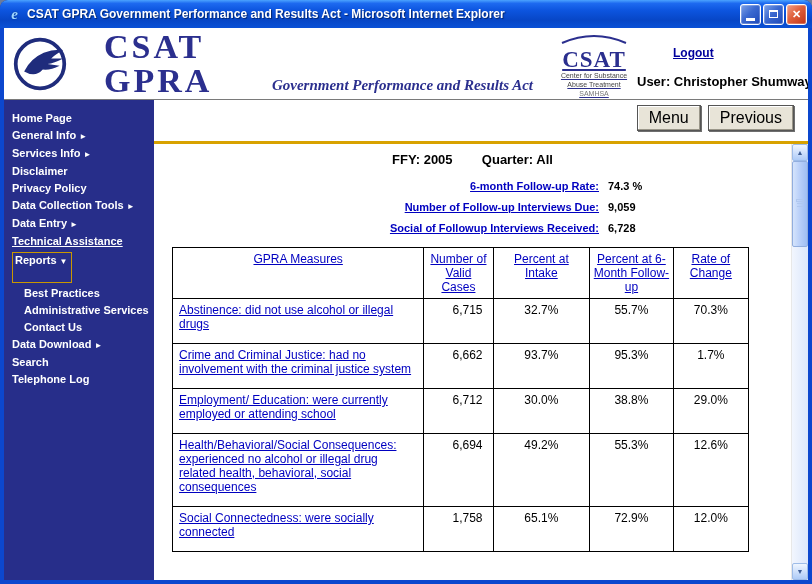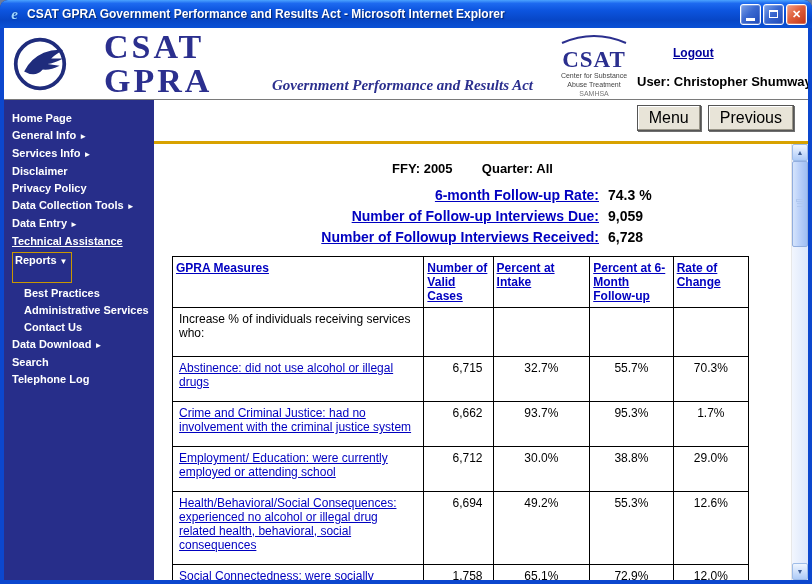--- a/index.html
+++ b/index.html
@@ -52,21 +52,21 @@
   .hhs-logo{width:56px;height:56px;flex:none;}
   .brand{display:flex;align-items:flex-end;margin-left:36px;}
   .brand-title{
     font-family:"Liberation Serif",serif;font-weight:bold;font-size:34px;
     letter-spacing:3px;color:#2B2F8E;line-height:1;
   }
   .brand-subtitle{
     font-family:"Liberation Serif",serif;font-weight:bold;font-style:italic;
     font-size:15px;color:#2B2F8E;margin-left:12px;padding-bottom:4px;white-space:nowrap;
   }
-  .csat-logo{margin-left:18px;text-align:center;color:#2B2F8E;flex:none;width:86px;}
+  .csat-logo{margin-left:18px;text-align:center;color:#2B2F8E;flex:none;width:86px;text-decoration:underline;}
   .csat-name{font-family:"Liberation Serif",serif;font-weight:bold;font-size:23px;letter-spacing:1px;line-height:1;}
   .csat-sub{font-size:7px;color:#444;line-height:9px;}
   .csat-samhsa{font-size:7px;color:#777;line-height:9px;}
   .header-right{margin-left:auto;padding:4px 4px 0 0;min-width:165px;}
   .logout-link{
     display:inline-block;margin-left:36px;color:#00009C;font-weight:bold;
     font-size:12px;text-decoration:underline;cursor:pointer;
   }
   .user-text{margin-top:13px;font-weight:bold;font-size:13px;color:#000;white-space:nowrap;}
 
@@ -90,36 +90,36 @@
     height:44px;min-height:44px;display:flex;justify-content:flex-end;align-items:center;
     padding:0 14px 6px 0;border-bottom:3px solid #D8A200;
   }
   .xp-btn{
     font-family:"Liberation Sans",sans-serif;font-size:16px;color:#000;
     background:#E8E4D8;border:1px solid #555;padding:3px 11px;margin-left:7px;cursor:pointer;
     box-shadow:inset -1px -1px 0 #9a9689, inset 1px 1px 0 #ffffff, 1px 1px 0 #6e6e6e;
   }
 
   .frame-row{flex:1;display:flex;overflow:hidden;}
-  .page{flex:1;overflow:hidden;padding-top:14px;}
+  .page{flex:1;overflow:hidden;padding-top:5px;}
 
   
   .ffy-line{text-align:center;font-size:13px;font-weight:bold;margin:3px 0 9px;}
   .ffy-line .gap{display:inline-block;width:22px;}
-  .stat-row{display:flex;line-height:21px;font-size:14px;font-weight:bold;}
+  .stat-row{display:flex;line-height:21px;font-size:11px;font-weight:bold;}
   .stat-label{width:445px;text-align:right;color:#0000C0;text-decoration:underline;cursor:pointer;}
   .stat-value{margin-left:9px;color:#000;}
 
   
   .gpra-table{
     border-collapse:collapse;table-layout:fixed;width:577px;
     margin:8px 0 0 18px;font-size:12px;line-height:14px;background:#fff;
   }
   .gpra-table th,.gpra-table td{border:1px solid #000;vertical-align:top;}
-  .gpra-table th{padding:4px 3px;text-align:left;font-weight:bold;}
+  .gpra-table th{padding:4px 3px;text-align:center;font-weight:normal;}
   .gpra-table td{padding:4px 6px 12px 6px;}
   .col-measure{width:247px;}
   .col-valid{width:68px;}
   .col-intake{width:95px;}
   .col-followup{width:82px;}
   .col-change{width:74px;}
   .hlink{color:#0000C0;text-decoration:underline;cursor:pointer;}
   .measure a,.mlink{color:#0000C0;text-decoration:underline;cursor:pointer;font-weight:normal;}
   td.intro-cell{padding-bottom:16px;}
   td.num{text-align:right;padding-right:10px;}
@@ -232,42 +232,35 @@
             </div>
             <div class="stat-row">
               <span class="stat-label">6-month Follow-up Rate:</span>
               <span class="stat-value">74.3 %</span>
             </div>
             <div class="stat-row">
               <span class="stat-label">Number of  Follow-up Interviews Due:</span>
               <span class="stat-value">9,059</span>
             </div>
             <div class="stat-row">
-              <span class="stat-label">Number of Followup Interviews Received:</span>
+              <span class="stat-label">Social of Followup Interviews Received:</span>
               <span class="stat-value">6,728</span>
             </div>
 
             <table class="gpra-table">
               <thead>
                 <tr>
                   <th class="col-measure"><span class="hlink">GPRA Measures</span></th>
                   <th class="col-valid"><span class="hlink">Number of Valid Cases</span></th>
                   <th class="col-intake"><span class="hlink">Percent at Intake</span></th>
                   <th class="col-followup"><span class="hlink">Percent at 6-Month Follow-up</span></th>
                   <th class="col-change"><span class="hlink">Rate of Change</span></th>
                 </tr>
               </thead>
               <tbody>
-                <tr>
-                  <td class="intro-cell">Increase % of individuals receiving services who:</td>
-                  <td></td>
-                    <td></td>
-                    <td></td>
-                    <td></td>
-                </tr>
                 <tr>
                   <td class="measure"><span class="mlink">Abstinence:  did not use alcohol or illegal drugs</span></td>
                   <td class="num">6,715</td>
                   <td class="pct">32.7%</td>
                   <td class="pct">55.7%</td>
                   <td class="pct">70.3%</td>
                 </tr>
                 <tr>
                   <td class="measure"><span class="mlink">Crime and Criminal Justice:  had no involvement with the criminal justice system</span></td>
                   <td class="num">6,662</td>

